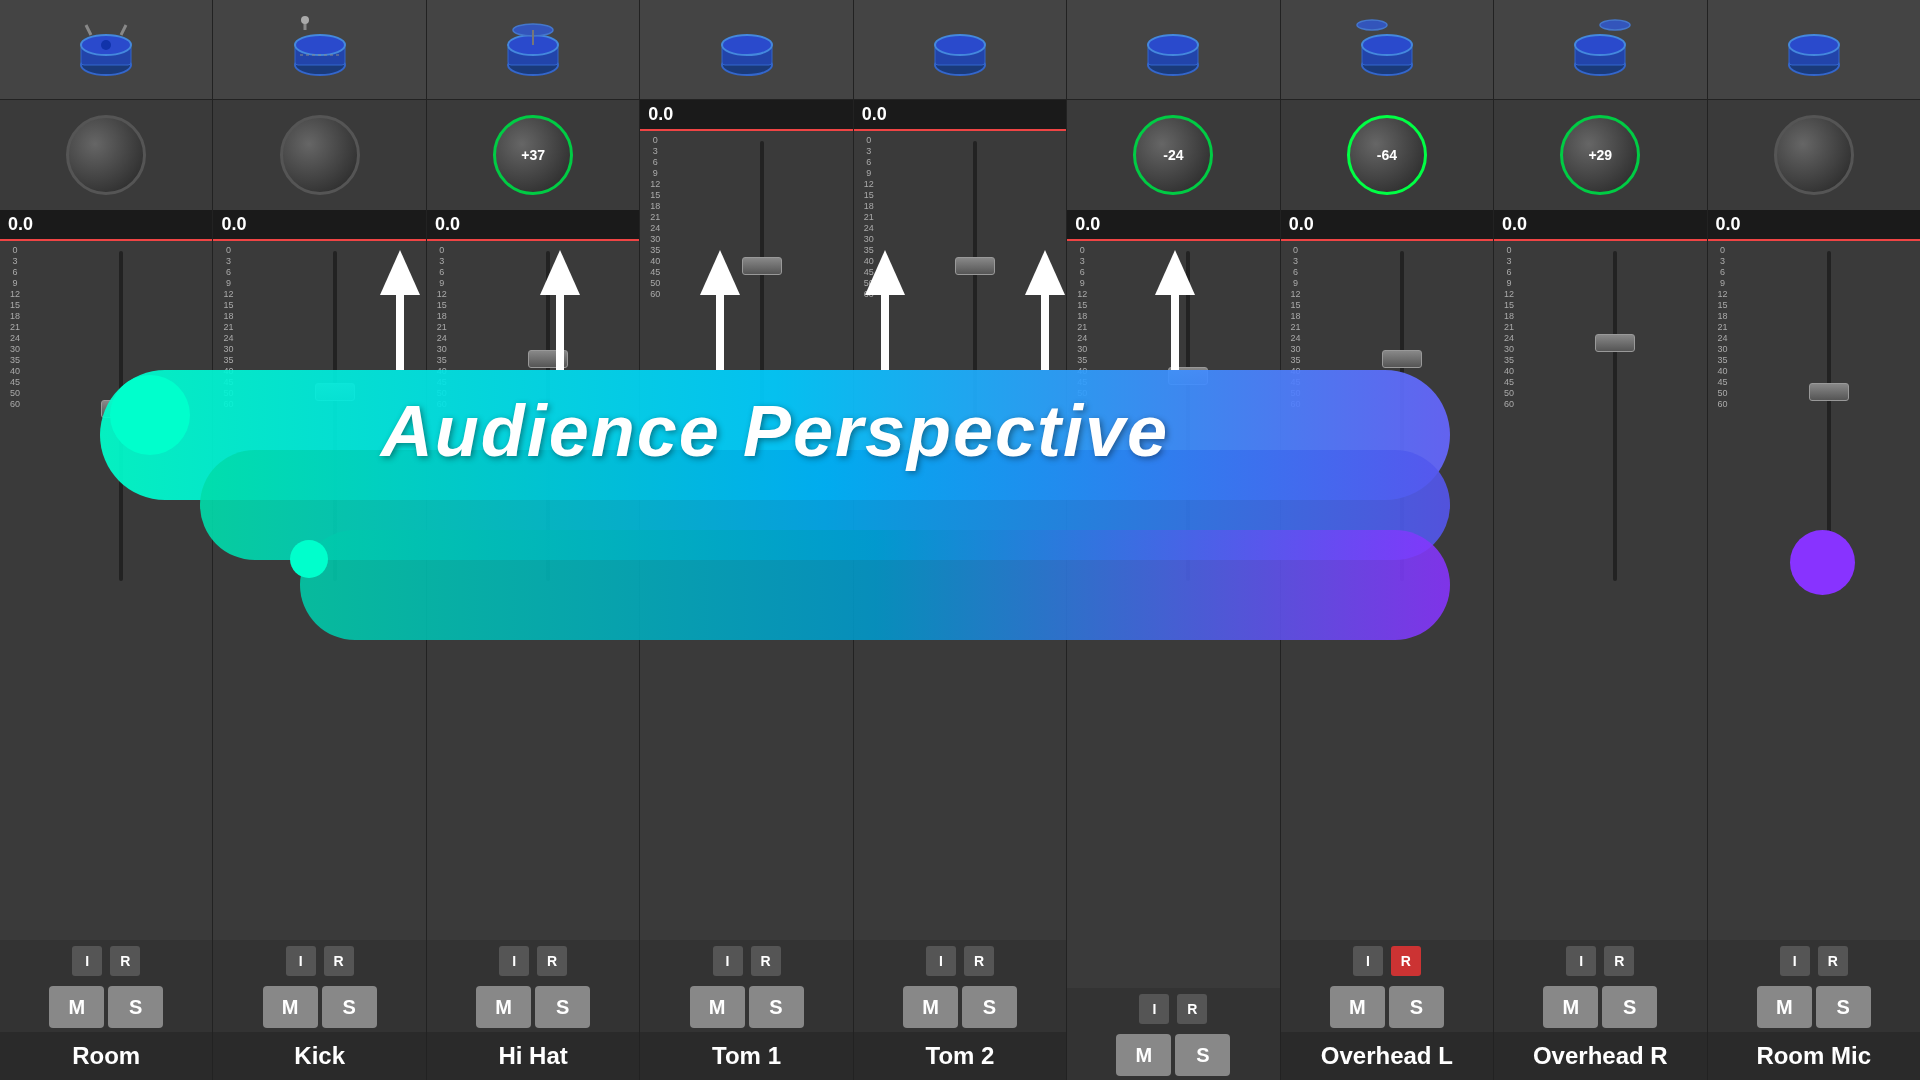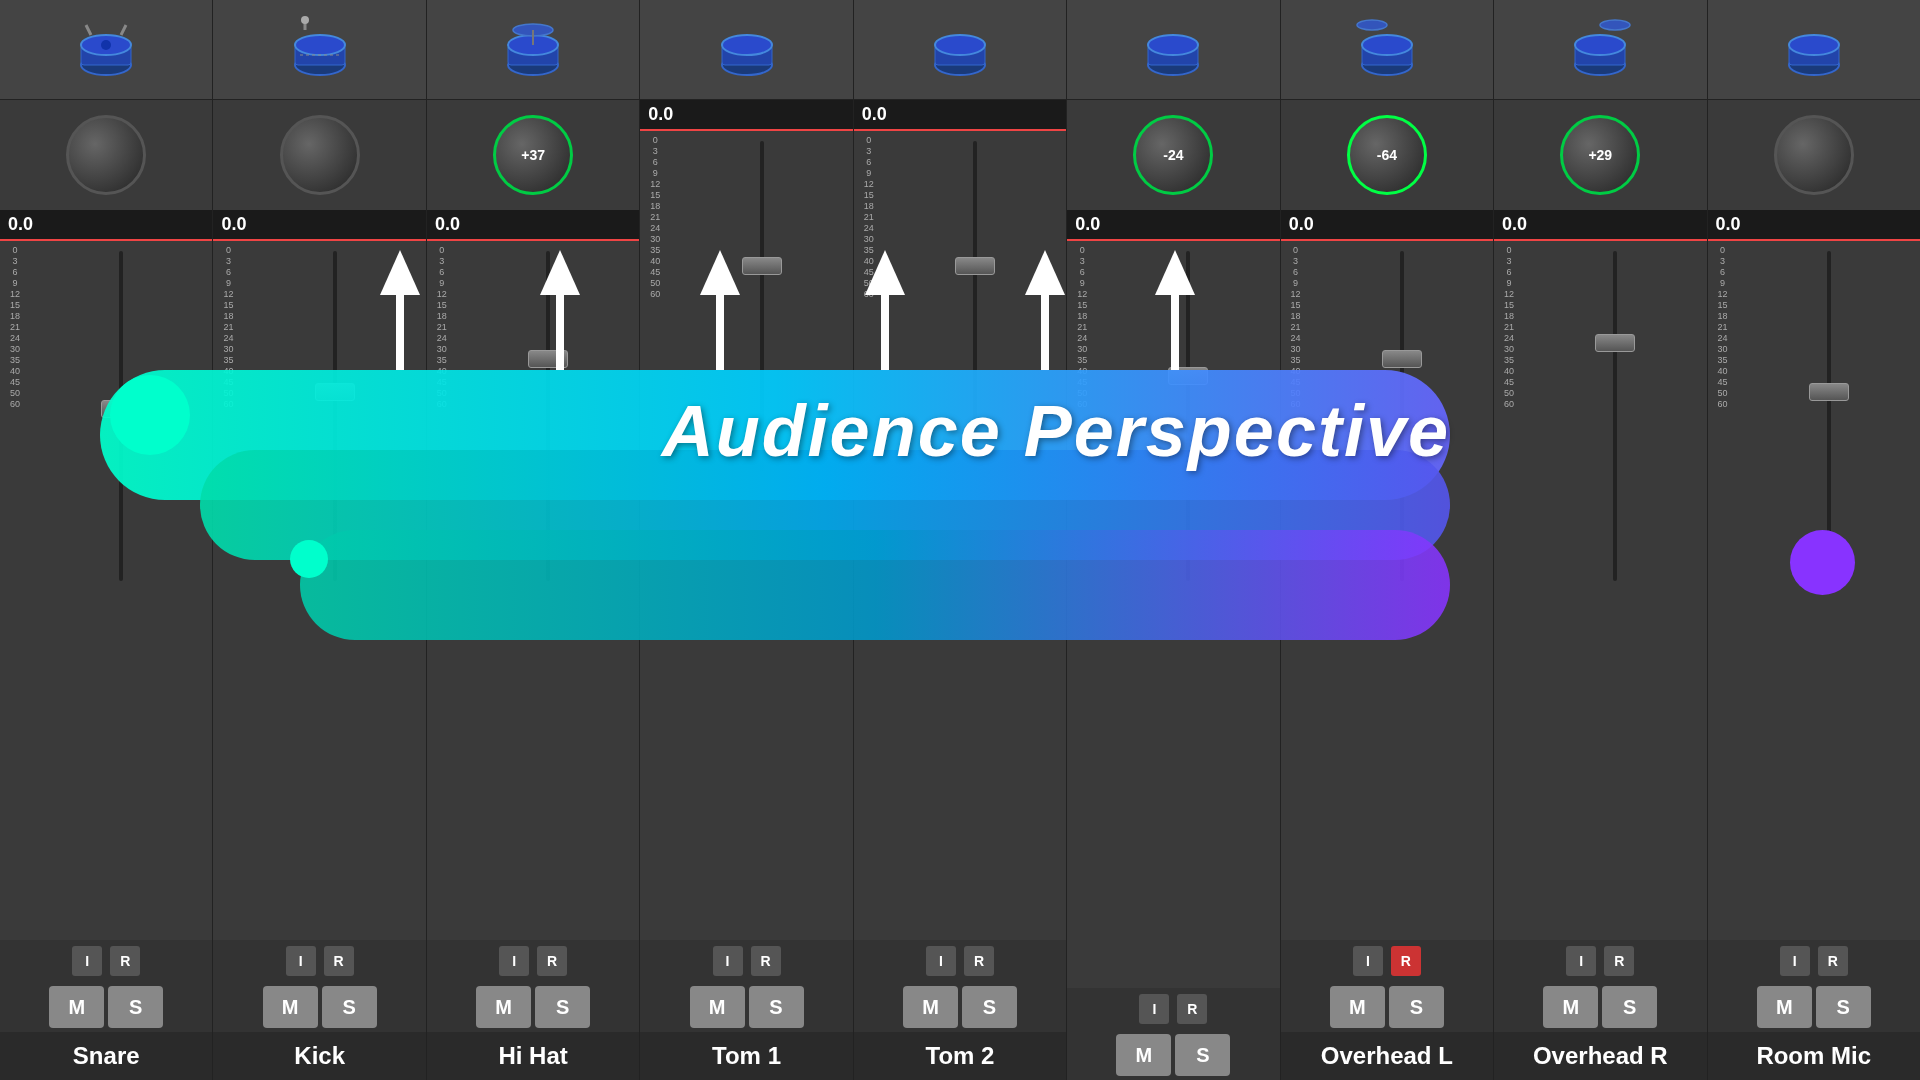--- a/index.html
+++ b/index.html
@@ -253,21 +253,21 @@
       background: linear-gradient(90deg, #00ccaa, #0099cc, #8833ff);
       border-radius: 55px;
       opacity: 0.88;
     }
 
     .banner-text {
       position: absolute;
       top: 20px;
       left: 0;
       width: 1350px;
-      text-align: right;
+      text-align: center;
       font-size: 72px;
       font-weight: 900;
       color: white;
       font-style: italic;
       text-shadow: 2px 2px 6px rgba(0,0,0,0.4);
       font-family: 'Arial Black', Arial, sans-serif;
       letter-spacing: 2px;
       z-index: 25;
     }
 
@@ -355,21 +355,21 @@
       </div>
     </div>
     <div class="ir-buttons">
       <button class="ir-btn">I</button>
       <button class="ir-btn">R</button>
     </div>
     <div class="ms-buttons">
       <button class="ms-btn m-btn">M</button>
       <button class="ms-btn s-btn">S</button>
     </div>
-    <div class="channel-name">Snare</div>
+    <div class="channel-name">Room</div>
   </div>
 
   <div class="channel">
     <div class="channel-icon">
       <svg class="drum-icon" viewBox="0 0 70 70">
         <ellipse cx="35" cy="50" rx="25" ry="10" fill="#1a3a7a" stroke="#3366cc" stroke-width="2"></ellipse>
         <rect x="10" y="30" width="50" height="20" rx="3" fill="#2244aa" stroke="#3366cc" stroke-width="1"></rect>
         <ellipse cx="35" cy="30" rx="25" ry="10" fill="#2a4acc" stroke="#4488dd" stroke-width="2"></ellipse>
         <line x1="15" y1="40" x2="55" y2="40" stroke="#888" stroke-width="1" stroke-dasharray="3,3"></line>
         <line x1="20" y1="15" x2="20" y2="5" stroke="#888" stroke-width="3"></line>

